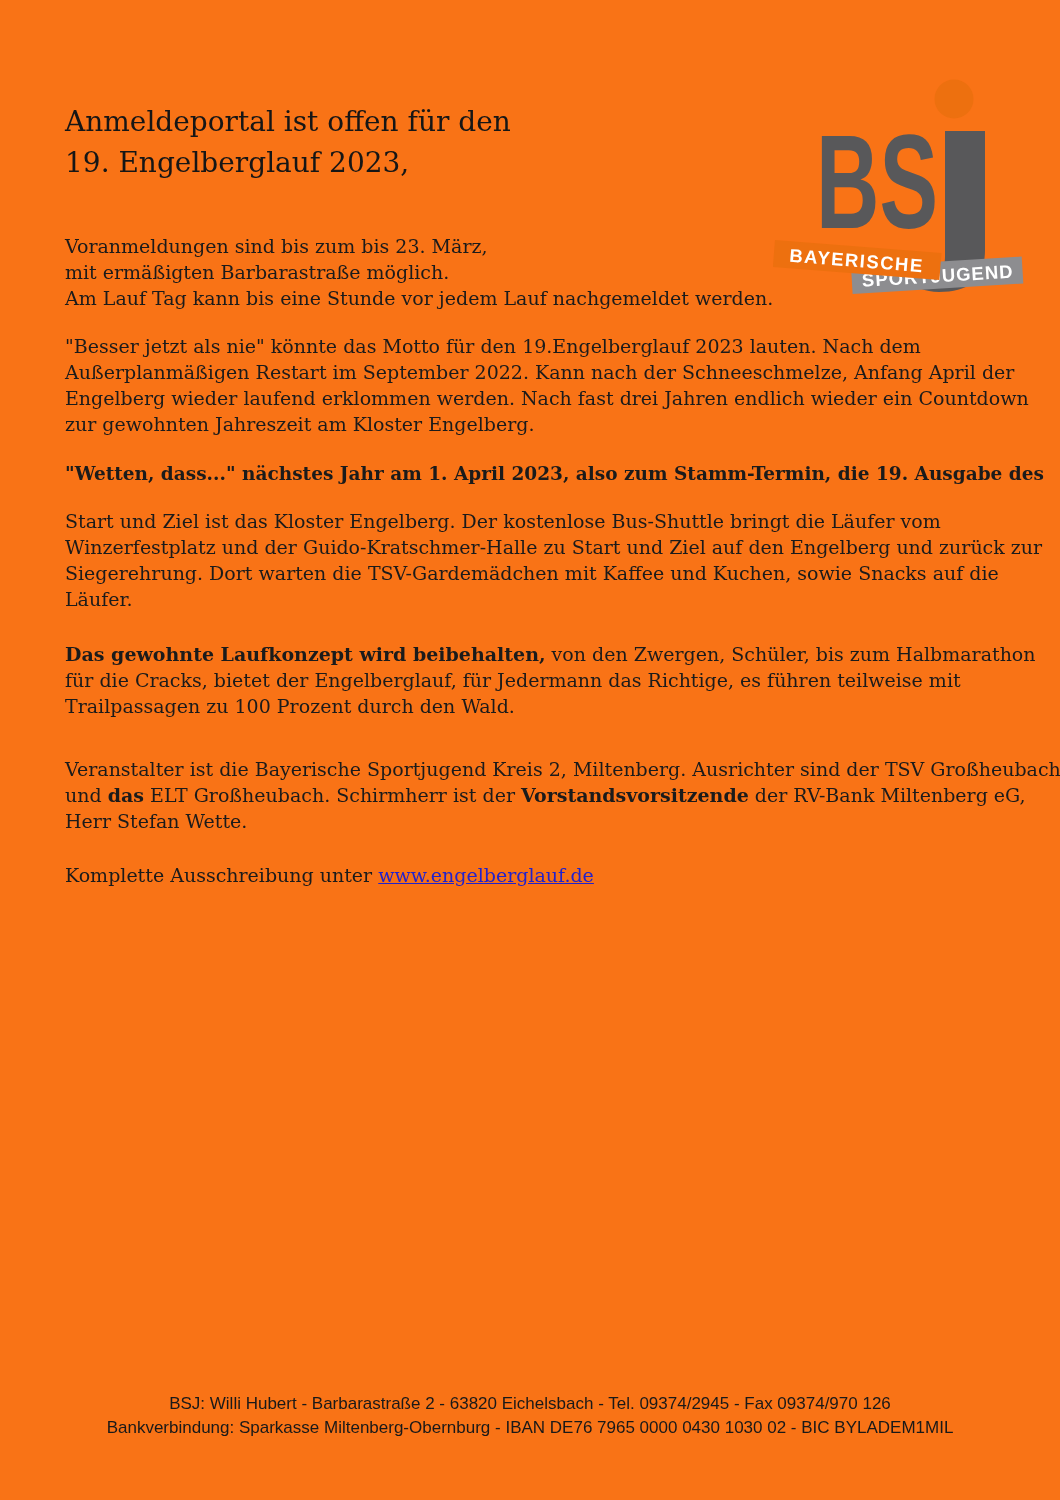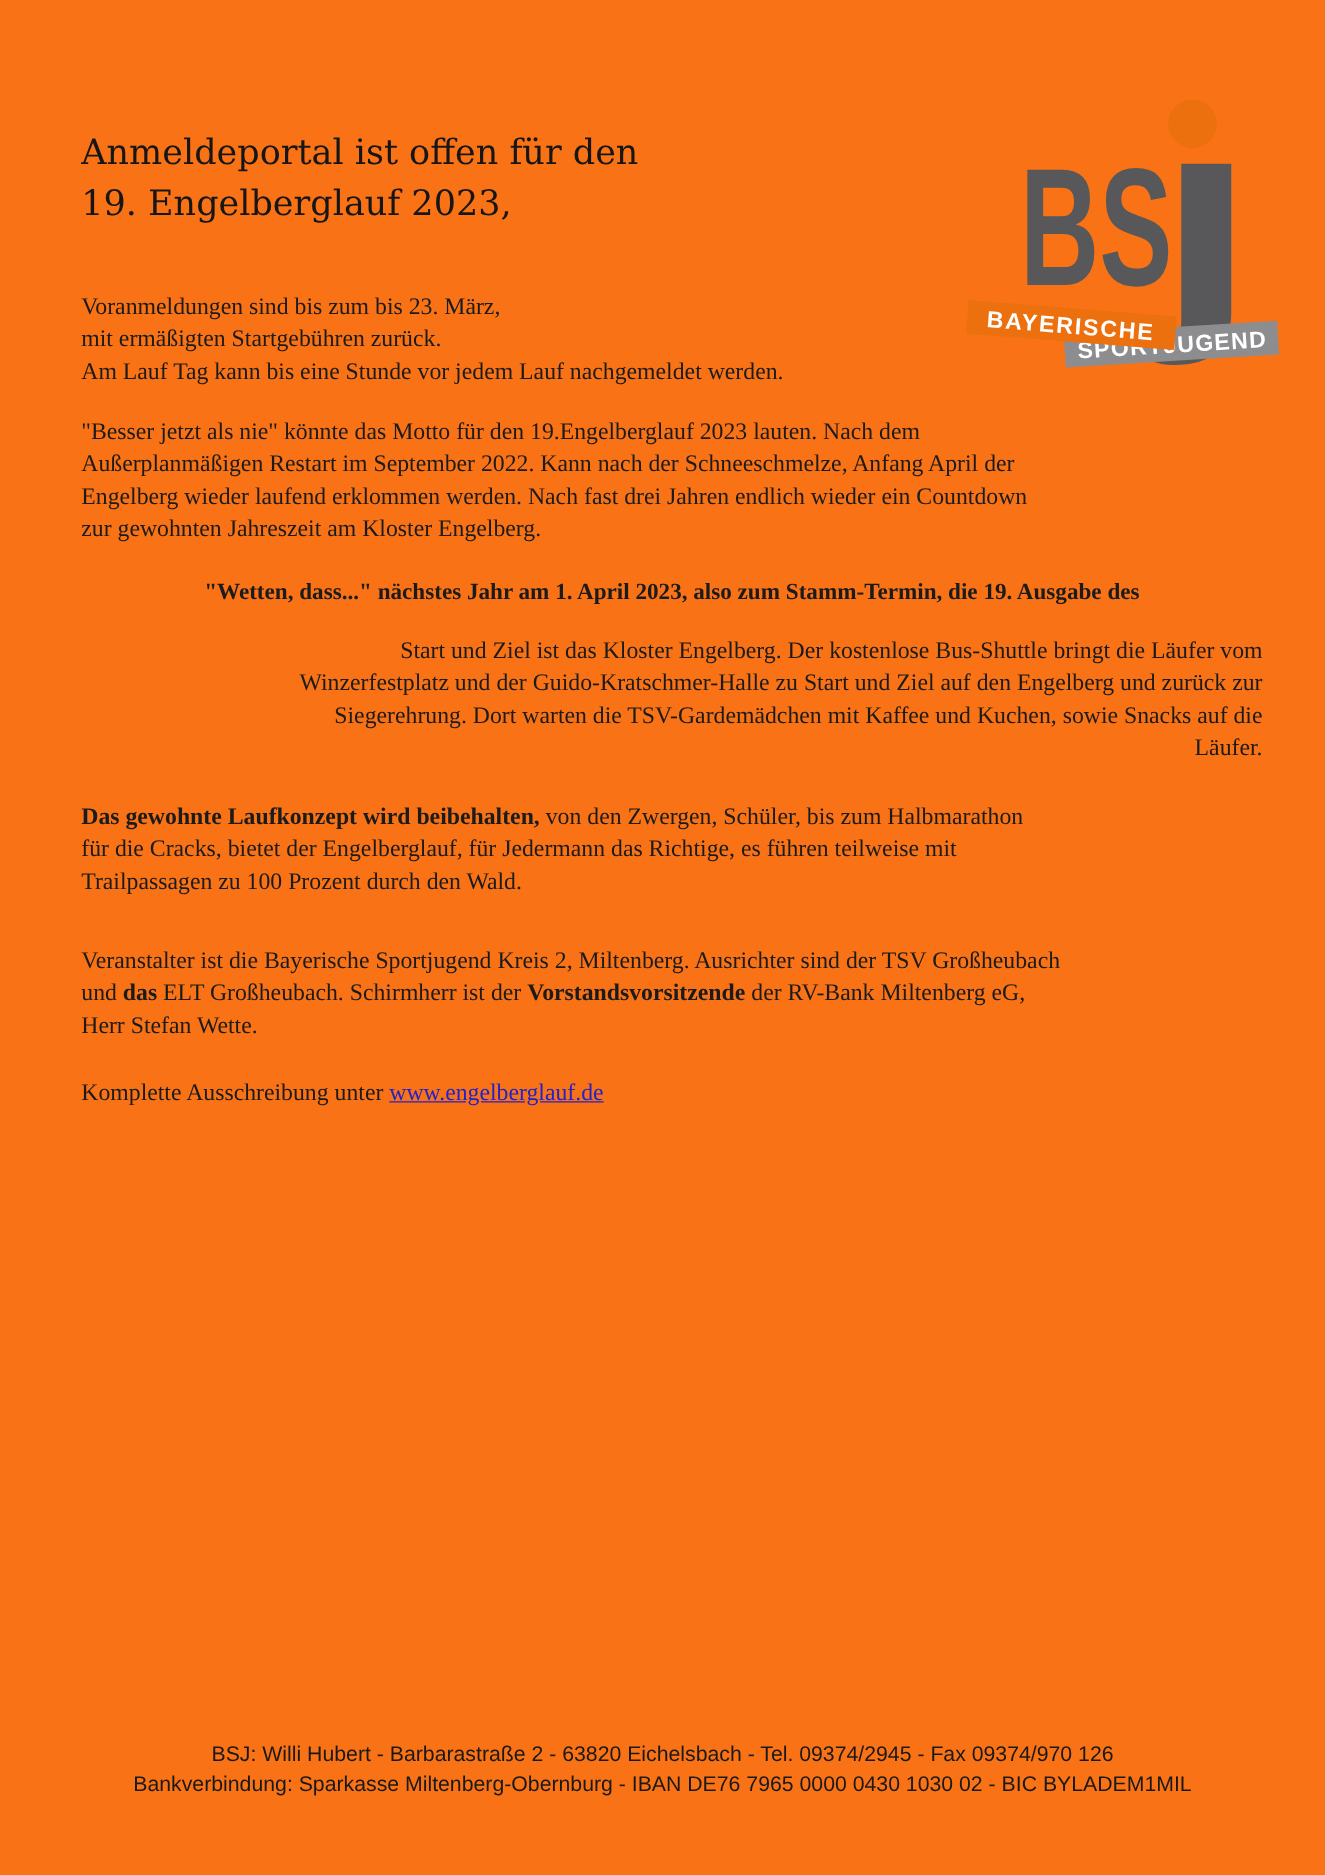--- a/index.html
+++ b/index.html
@@ -24,26 +24,26 @@
   
   .logo-box { position:absolute; left:773px; top:78px; width:252px; height:237px; }
   .logo-box svg text { font-family:"Liberation Sans", sans-serif; }
 
   
   .content {
     position:absolute; left:65px; top:233px; width:945px;
     font-size:19px; line-height:26px;
   }
   .para { margin:0 0 25px 0; }
-  .para .ln { display:block; white-space:nowrap;font-family:Liberation Serif, serif; }
+  .para .ln { display:block; white-space:nowrap; }
   .para b { font-weight:bold; }
   .p-intro       { margin-bottom:22px; }
   .p-motto       { margin-bottom:24px; }
   .p-wette       { margin-bottom:21px; font-weight:bold; text-align:center; font-size:18.5px; }
-  .p-startziel   { margin-bottom:29px;text-align:right; }
+  .p-startziel   { margin-bottom:29px; }
   .p-laufkonzept { margin-bottom:37px; }
   .p-veranstalter{ margin-bottom:28px; }
   .p-link a { color:#2222cc; text-decoration:underline; }
 
   
   .footer {
     position:absolute; left:0; top:1392px; width:1060px;
     text-align:center;
     font-family:"Liberation Sans", sans-serif;
     font-size:17px; line-height:24px;
@@ -79,21 +79,21 @@
         <rect x="0" y="0" width="167" height="27" fill="#ED700F"></rect>
         <text x="83" y="20.5" text-anchor="middle" font-size="18.5" font-weight="bold" letter-spacing="1.5" fill="#ffffff">BAYERISCHE</text>
       </g>
     </svg>
   </div>
 
   <div class="content">
 
     <p class="para p-intro">
       <span class="ln">Voranmeldungen sind bis zum bis 23. März,</span>
-      <span class="ln">mit ermäßigten Startgebühren zurück.</span>
+      <span class="ln">mit ermäßigten Barbarastraße möglich.</span>
       <span class="ln">Am Lauf Tag kann bis eine Stunde vor jedem Lauf nachgemeldet werden.</span>
     </p>
 
     <p class="para p-motto">
       <span class="ln">"Besser jetzt als nie" könnte das Motto für den 19.Engelberglauf 2023 lauten. Nach dem</span>
       <span class="ln">Außerplanmäßigen Restart im September 2022. Kann nach der Schneeschmelze, Anfang April der</span>
       <span class="ln">Engelberg wieder laufend erklommen werden. Nach fast drei Jahren endlich wieder ein Countdown</span>
       <span class="ln">zur gewohnten Jahreszeit am Kloster Engelberg.</span>
     </p>
 

